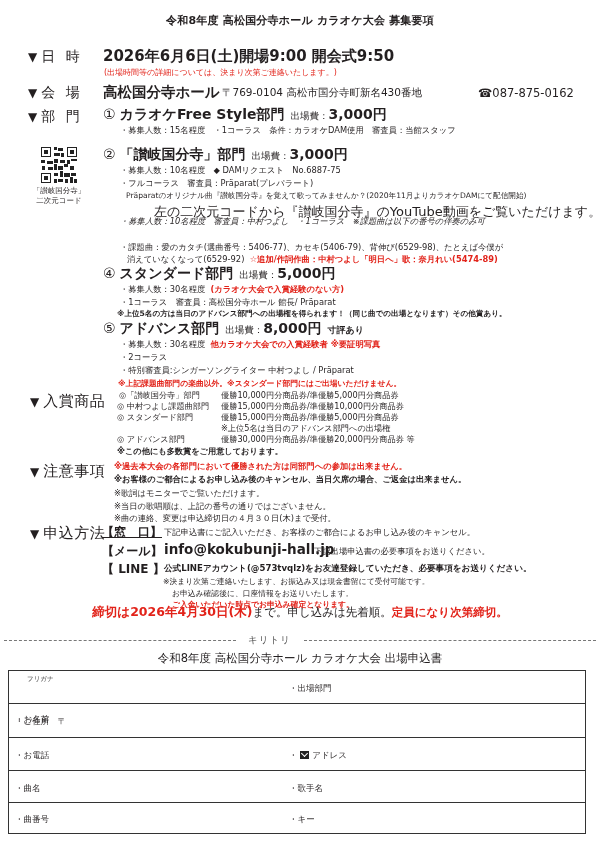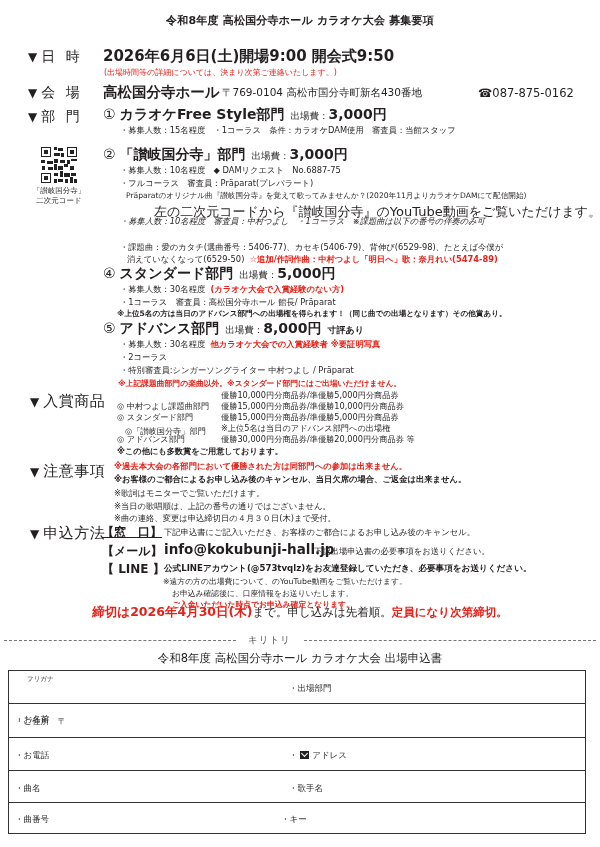--- a/index.html
+++ b/index.html
@@ -126,39 +126,39 @@
   <div class="cat-head" style="top:146px;">
     <span class="num">②</span><span>「讃岐国分寺」部門</span><span class="fee-label">出場費：</span><span class="fee">3,000円</span>
   </div>
   <div class="line" style="left:120px; top:165px;">・募集人数：10名程度　◆ DAMリクエスト　No.6887-75</div>
   <div class="line" style="left:120px; top:178px;">・フルコーラス　審査員：Präparat(プレパラート)</div>
   <div class="line" style="left:126px; top:191px; font-size:7.6px;">Präparatのオリジナル曲『讃岐国分寺』を覚えて歌ってみませんか？(2020年11月よりカラオケDAMにて配信開始)</div>
   <div class="line" style="left:126px; top:203px; font-size:13px;margin-left:28px;">左の二次元コードから『讃岐国分寺』のYouTube動画をご覧いただけます。</div>
 
   <div class="line" style="left:120px; top:216px;font-style:italic;">・募集人数：10名程度　審査員：中村つよし　・1コーラス　※課題曲は以下の番号の伴奏のみ可</div>
   <div class="line" style="left:120px; top:242px;">・課題曲：愛のカタチ(選曲番号：5406-77)、カセキ(5406-79)、背伸び(6529-98)、たとえば今僕が</div>
-  <div class="line" style="left:127px; top:254px;"><span>消えていなくなって(6529-50)</span>&nbsp;&nbsp;<span class="red bold">☆追加/作詞作曲：中村つよし「明日へ」歌：奈月れい(5474-89)</span></div>
+  <div class="line" style="left:127px; top:254px;"><span>消えていなくなって(6529-92)</span>&nbsp;&nbsp;<span class="red bold">☆追加/作詞作曲：中村つよし「明日へ」歌：奈月れい(5474-89)</span></div>
 
   <div class="cat-head" style="top:265px;">
     <span class="num">④</span><span>スタンダード部門</span><span class="fee-label">出場費：</span><span class="fee">5,000円</span>
   </div>
   <div class="line" style="left:120px; top:284px;"><span>・募集人数：30名程度</span>&nbsp;&nbsp;<span class="red bold">(カラオケ大会で入賞経験のない方)</span></div>
   <div class="line" style="left:120px; top:297px;">・1コーラス　審査員：高松国分寺ホール 館長/ Präparat</div>
   <div class="line bold" style="left:117px; top:309px; font-size:7.6px;">※上位5名の方は当日のアドバンス部門への出場権を得られます！（同じ曲での出場となります）その他賞あり。</div>
 
   <div class="cat-head" style="top:320px;">
     <span class="num">⑤</span><span>アドバンス部門</span><span class="fee-label">出場費：</span><span class="fee">8,000円</span><span class="fee-note">寸評あり</span>
   </div>
   <div class="line" style="left:120px; top:339px;"><span>・募集人数：30名程度</span>&nbsp;&nbsp;<span class="red bold">他カラオケ大会での入賞経験者 ※要証明写真</span></div>
   <div class="line" style="left:120px; top:352px;">・2コーラス</div>
   <div class="line" style="left:120px; top:365px;">・特別審査員:シンガーソングライター 中村つよし / Präparat</div>
   <div class="line red bold" style="left:118px; top:378px; font-size:7.8px;">※上記課題曲部門の楽曲以外。※スタンダード部門にはご出場いただけません。</div>
 
   <div class="sec-label big" style="top:392px;"><span class="tri">▼</span><span>入賞商品</span></div>
-  <div class="prize-line" style="left:125px; top:390px;margin-top:36px;">◎「讃岐国分寺」部門</div>
+  <div class="prize-line" style="left:119px; top:390px;">◎「讃岐国分寺」部門</div>
   <div class="prize-val" style="top:390px;">優勝10,000円分商品券/準優勝5,000円分商品券</div>
   <div class="prize-line" style="left:117px; top:401px;">◎ 中村つよし課題曲部門</div>
   <div class="prize-val" style="top:401px;">優勝15,000円分商品券/準優勝10,000円分商品券</div>
   <div class="prize-line" style="left:117px; top:412px;">◎ スタンダード部門</div>
   <div class="prize-val" style="top:412px;">優勝15,000円分商品券/準優勝5,000円分商品券</div>
   <div class="prize-val" style="top:423px;">※上位5名は当日のアドバンス部門への出場権</div>
   <div class="prize-line" style="left:117px; top:434px;">◎ アドバンス部門</div>
   <div class="prize-val" style="top:434px;">優勝30,000円分商品券/準優勝20,000円分商品券 等</div>
   <div class="prize-line bold" style="left:117px; top:446px;">※この他にも多数賞をご用意しております。</div>
 
@@ -170,21 +170,21 @@
   <div class="line" style="left:114px; top:513px;">※曲の連絡、変更は申込締切日の４月３０日(木)まで受付。</div>
 
   <div class="sec-label big" style="top:524px;"><span class="tri">▼</span><span>申込方法</span></div>
   <div class="apply-tag" style="left:102px; top:524px;text-decoration:underline;">【窓　口】</div>
   <div class="apply-txt" style="left:164px; top:527px;">下記申込書にご記入いただき、お客様のご都合によるお申し込み後のキャンセル。</div>
   <div class="apply-tag" style="left:102px; top:543px;">【メール】</div>
   <div class="row" style="left:164px; top:541px; font-size:13.5px; font-weight:bold;">info@kokubunji-hall.jp</div>
   <div class="apply-txt" style="left:314px; top:546px;">下記出場申込書の必要事項をお送りください。</div>
   <div class="apply-tag" style="left:102px; top:561px;">【 LINE 】</div>
   <div class="apply-txt bold" style="left:164px; top:563px; font-size:8.6px;">公式LINEアカウント(@573tvqlz)をお友達登録していただき、必要事項をお送りください。</div>
-  <div class="apply-txt" style="left:163px; top:576px; font-size:7.8px;">※遠方の方の出場費について、のYouTube動画をご覧いただけます。</div>
+  <div class="apply-txt" style="left:163px; top:576px; font-size:7.8px;">※決まり次第ご連絡いたします、お振込み又は現金書留にて受付可能です。</div>
   <div class="apply-txt" style="left:172px; top:588px; font-size:7.8px;">お申込み確認後に、口座情報をお送りいたします。</div>
   <div class="apply-txt red bold" style="left:172px; top:599px; font-size:7.8px;">ご入金いただいた時点でお申込み確定となります。</div>
 
   <div class="deadline"><span class="red bold" style="font-size:12.5px;">締切は2026年4月30日(木)</span><span>まで。申し込みは先着順。</span><span class="red bold">定員になり次第締切。</span></div>
 
   <div class="cut">
     <div class="dash l"></div>
     <div class="lbl">キリトリ</div>
     <div class="dash r"></div>
   </div>
@@ -203,17 +203,17 @@
     <div class="frow" style="top:67px; height:33px;">
       <div class="fcell" style="left:6px; top:12px;">・お電話</div>
       <div class="fcell" style="left:280px; top:12px;"><span>・</span> <span class="mail-icon"></span><span>アドレス</span></div>
     </div>
     <div class="frow" style="top:100px; height:32px;">
       <div class="fcell" style="left:6px; top:12px;">・曲名</div>
       <div class="fcell" style="left:280px; top:12px;">・歌手名</div>
     </div>
     <div class="frow last" style="top:132px; height:31px;text-align:center;">
       <div class="fcell" style="left:6px; top:11px;">・曲番号</div>
-      <div class="fcell" style="left:272px; top:11px;">・キー</div>
+      <div class="fcell" style="left:280px; top:11px;">・キー</div>
     </div>
   </div>
 
 </div>
 
 </body></html>

